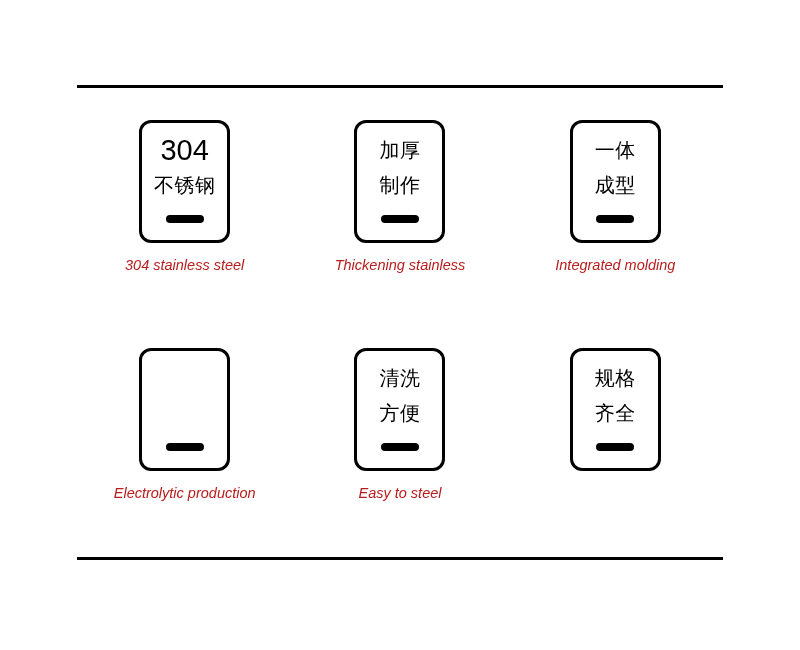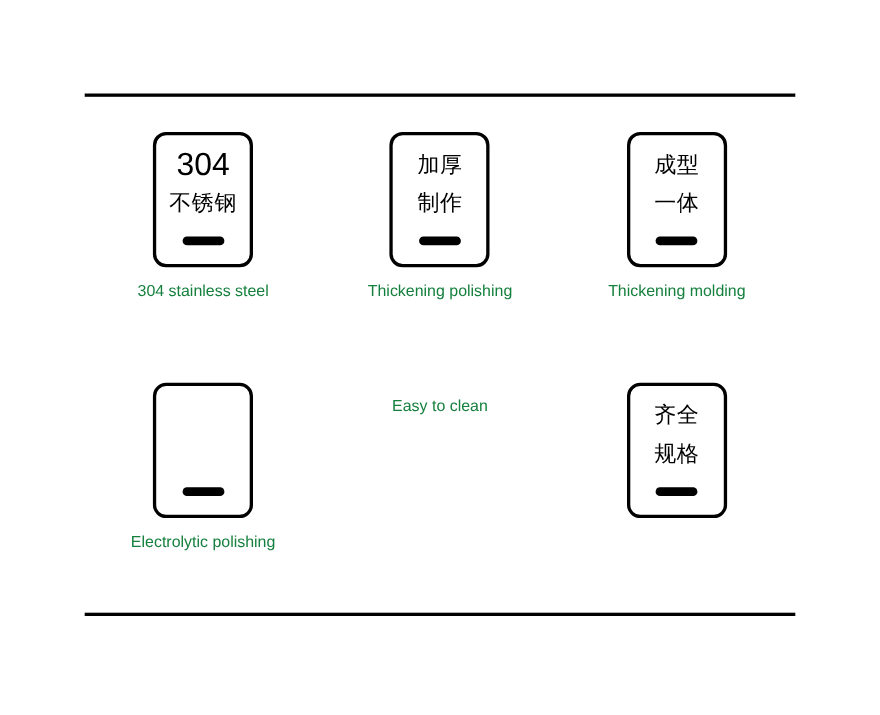--- a/index.html
+++ b/index.html
@@ -85,23 +85,24 @@
     width: 38px;
     height: 8px;
     border-radius: 4px;
     background: #000000;
   }
 
   .caption {
     margin-top: 13px;
     font-size: 14.5px;
     line-height: 18px;
-    color: #15803d;
+    color: #b91c1c;
     text-align: center;
     white-space: nowrap;
+    font-style: italic;
   }
 </style>
 </head>
 <body>
 
 <div id="feature-panel">
 
   <div class="rule top"></div>
 
   <div class="feature-grid">
@@ -114,47 +115,52 @@
       </div>
       <div class="caption">304 stainless steel</div>
     </div>
 
     <div class="feature-item">
       <div class="badge">
         <span class="badge-line">加厚</span>
         <span class="badge-line">制作</span>
         <span class="badge-dash"></span>
       </div>
-      <div class="caption">Thickening polishing</div>
+      <div class="caption">Thickening stainless</div>
     </div>
 
     <div class="feature-item">
       <div class="badge">
+        <span class="badge-line">一体</span>
         <span class="badge-line">成型</span>
-        <span class="badge-line">一体</span>
         <span class="badge-dash"></span>
       </div>
-      <div class="caption">Thickening molding</div>
+      <div class="caption">Integrated molding</div>
     </div>
 
     <div class="feature-item">
       <div class="badge">
         <span class="badge-dash"></span>
       </div>
-      <div class="caption">Electrolytic polishing</div>
-    </div>
-
-    <div class="feature-item">
-      <div class="caption">Easy to clean</div>
+      <div class="caption">Electrolytic production</div>
     </div>
 
     <div class="feature-item">
       <div class="badge">
+        <span class="badge-line">清洗</span>
+        <span class="badge-line">方便</span>
+        <span class="badge-dash"></span>
+      </div>
+      <div class="caption">Easy to steel</div>
+    </div>
+
+    <div class="feature-item">
+      <div class="badge">
+        <span class="badge-line">规格</span>
         <span class="badge-line">齐全</span>
-        <span class="badge-line">规格</span>
         <span class="badge-dash"></span>
       </div>
     </div>
 
   </div>
 
   <div class="rule bottom"></div>
 
 </div>
 

